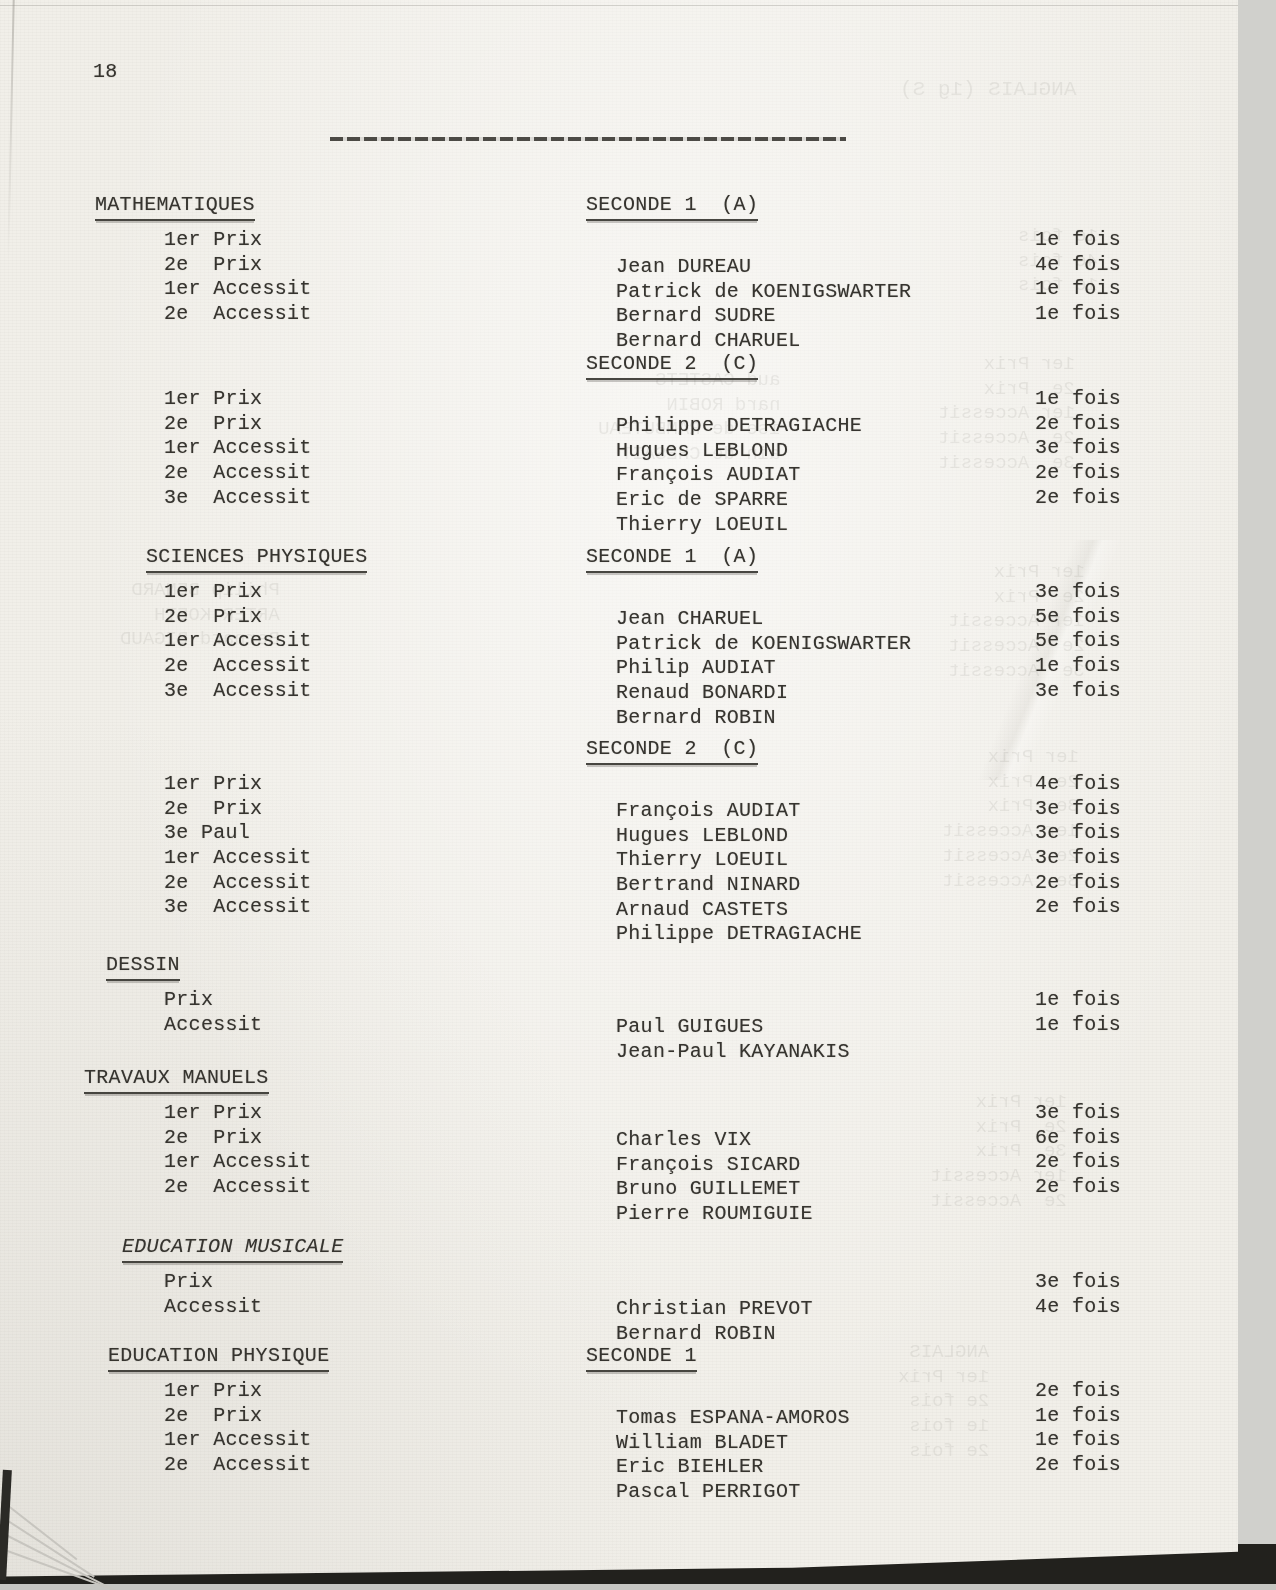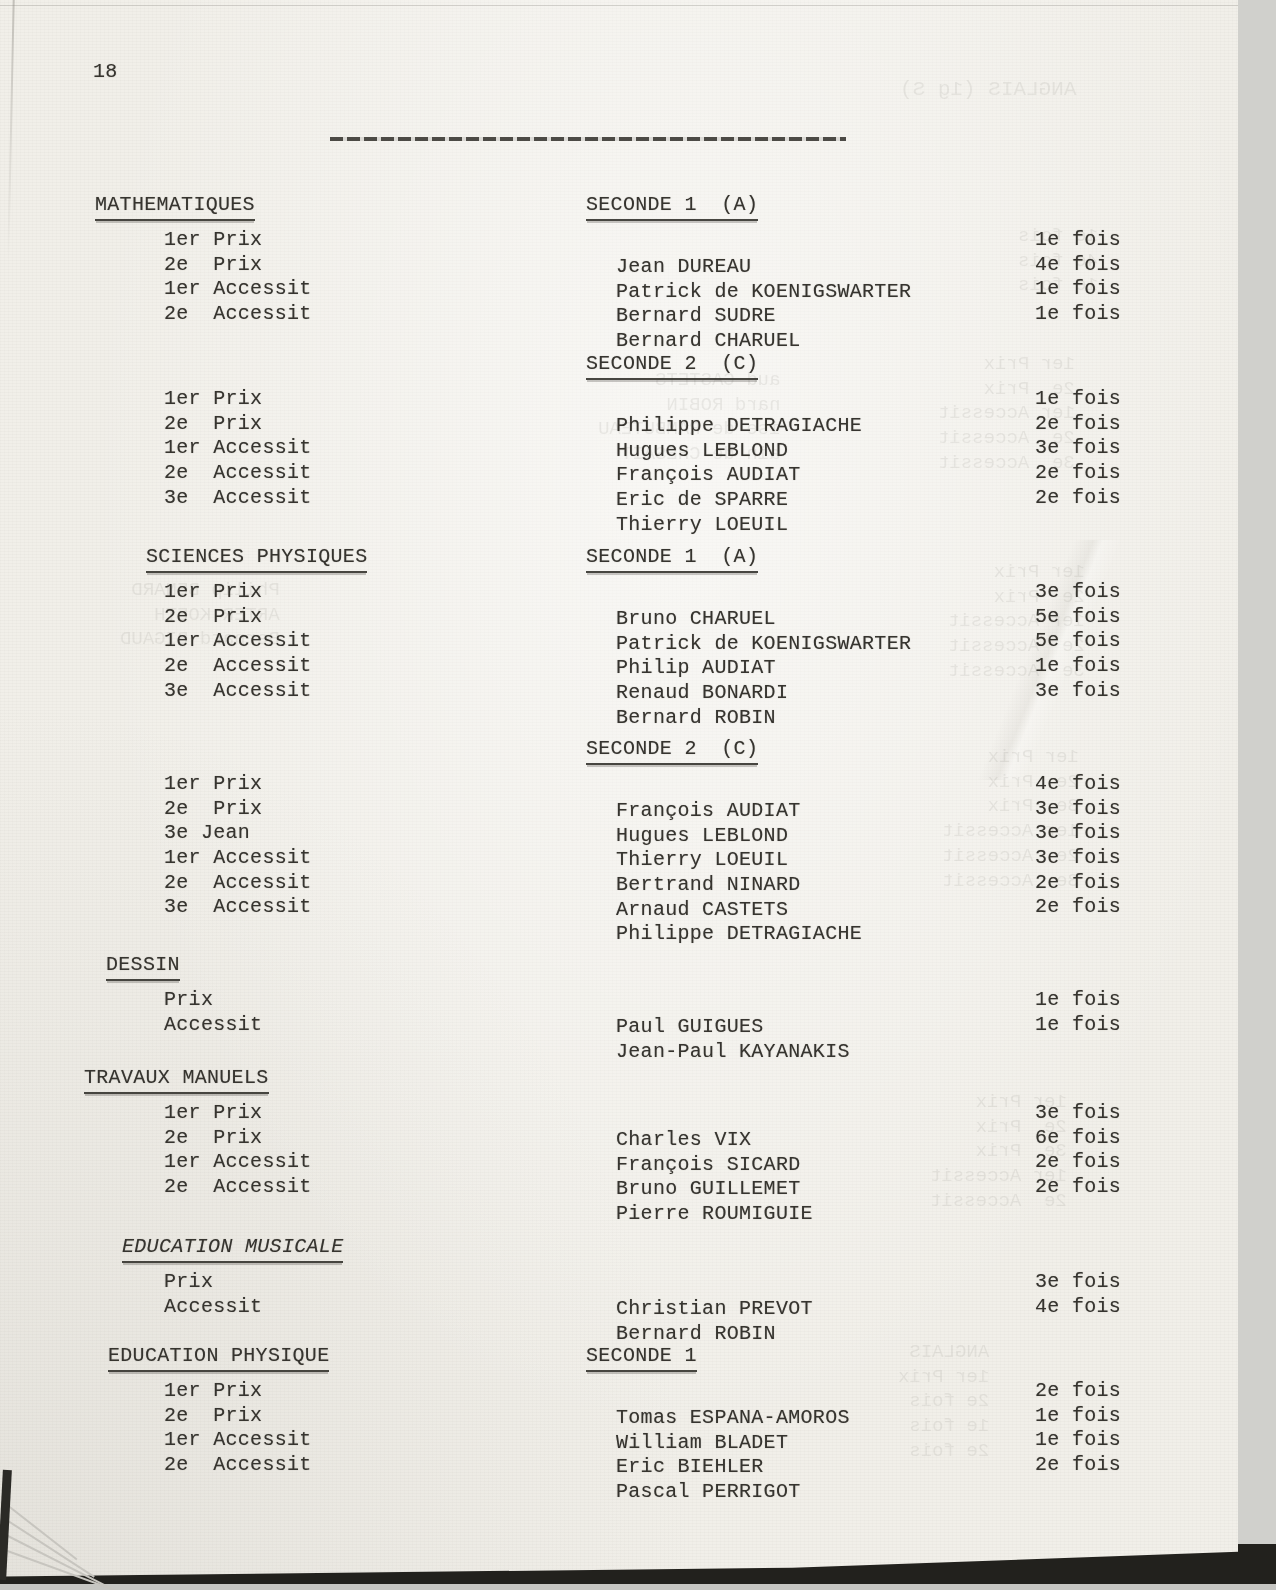--- a/index.html
+++ b/index.html
@@ -172,21 +172,21 @@
               <div class="t fois">2e fois</div>
             </div>
           </div>
         </div>
         <div class="block" style="top: 545px;">
           <div class="t hdr" style="left: 98px; top: 0px; margin-left: 48px;">SCIENCES PHYSIQUES</div>
           <div class="t hdr klass" style="top: 0px;">SECONDE 1  (A)</div>
           <div class="rows" style="top: 35px;">
             <div class="row">
               <div class="t prize">1er Prix</div>
-              <div class="t name">Bruno CHARUEL</div>
+              <div class="t name">Jean CHARUEL</div>
               <div class="t fois">3e fois</div>
             </div>
             <div class="row">
               <div class="t prize">2e  Prix</div>
               <div class="t name">Patrick de KOENIGSWARTER</div>
               <div class="t fois">5e fois</div>
             </div>
             <div class="row">
               <div class="t prize">1er Accessit</div>
               <div class="t name">Philip AUDIAT</div>
@@ -211,21 +211,21 @@
               <div class="t prize">1er Prix</div>
               <div class="t name">François AUDIAT</div>
               <div class="t fois">4e fois</div>
             </div>
             <div class="row">
               <div class="t prize">2e  Prix</div>
               <div class="t name">Hugues LEBLOND</div>
               <div class="t fois">3e fois</div>
             </div>
             <div class="row">
-              <div class="t prize">3e Jean</div>
+              <div class="t prize">3e Paul</div>
               <div class="t name">Thierry LOEUIL</div>
               <div class="t fois">3e fois</div>
             </div>
             <div class="row">
               <div class="t prize">1er Accessit</div>
               <div class="t name">Bertrand NINARD</div>
               <div class="t fois">3e fois</div>
             </div>
             <div class="row">
               <div class="t prize">2e  Accessit</div>

